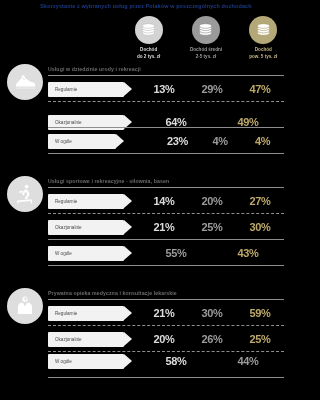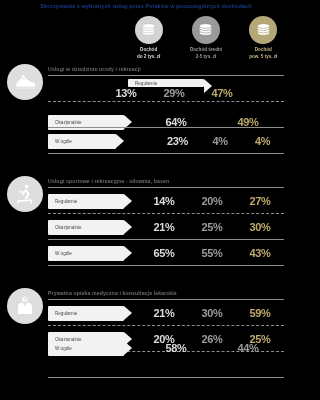--- a/index.html
+++ b/index.html
@@ -211,21 +211,21 @@
     <div class="sec-icon">
       <svg width="24" height="24" viewBox="0 0 24 24">
         <path d="M3 15.5c0-1 .4-2.2 1.3-3.1l3.3-3.4c.7-.7 1.2-1.5 1.4-2.4l.4-1.6 3 1.1-.5 2c.9.5 1.9 1.1 3 1.9 2 1.4 3.9 2.2 5.6 2.5 1 .2 1.5.9 1.5 1.8v2.2H3.2c-.1-.3-.2-.6-.2-1z" fill="#ffffff"></path>
         <path d="M3.1 17.6h18.9v1.1H3.4z" fill="#ededed"></path>
         <path d="M9.4 8.1l2.4 1.7M11.3 6.4l2.4 1.7" stroke="#dcdcdc" stroke-width="0.9" fill="none"></path>
       </svg>
     </div>
     <div class="sec-head">Usługi w dziedzinie urody i rekreacji</div>
     <div class="rule" style="top:11px;"></div>
 
-    <div class="row" style="top:15px;flex-direction:column;">
+    <div class="row" style="top:15px;">
       <div class="pill">
         <span class="ptxt">Regularnie</span>
         <span class="arrow"></span>
       </div>
       <div class="vals">
         <div class="val v1">13%</div>
         <div class="val v2">29%</div>
         <div class="val v3">47%</div>
       </div>
     </div>
@@ -295,21 +295,20 @@
       </div>
     </div>
     <div class="rule" style="top:63px;"></div>
 
     <div class="row" style="top:67px;">
       <div class="pill">
         <span class="ptxt">W ogóle</span>
         <span class="arrow"></span>
       </div>
       <div class="vals">
-        <div class="val v1">65%</div>
         <div class="val v2">55%</div>
         <div class="val v3">43%</div>
       </div>
     </div>
     <div class="rule" style="top:89px;"></div>
   </div>
 
   <div class="section" style="top:288px;">
     <div class="sec-icon">
       <svg width="24" height="24" viewBox="0 0 24 24">
@@ -343,21 +342,21 @@
         <span class="arrow"></span>
       </div>
       <div class="vals">
         <div class="val v1">20%</div>
         <div class="val v2">26%</div>
         <div class="val v3">25%</div>
       </div>
     </div>
     <div class="rule dashed" style="top:63px;"></div>
 
-    <div class="row" style="top:50px;">
+    <div class="row" style="top:63px;">
       <div class="pill">
         <span class="ptxt">W ogóle</span>
         <span class="arrow"></span>
       </div>
       <div class="vals">
         <div class="val v1">58%</div>
         <div class="val v2">44%</div>
       </div>
     </div>
     <div class="rule" style="top:89px;"></div>

